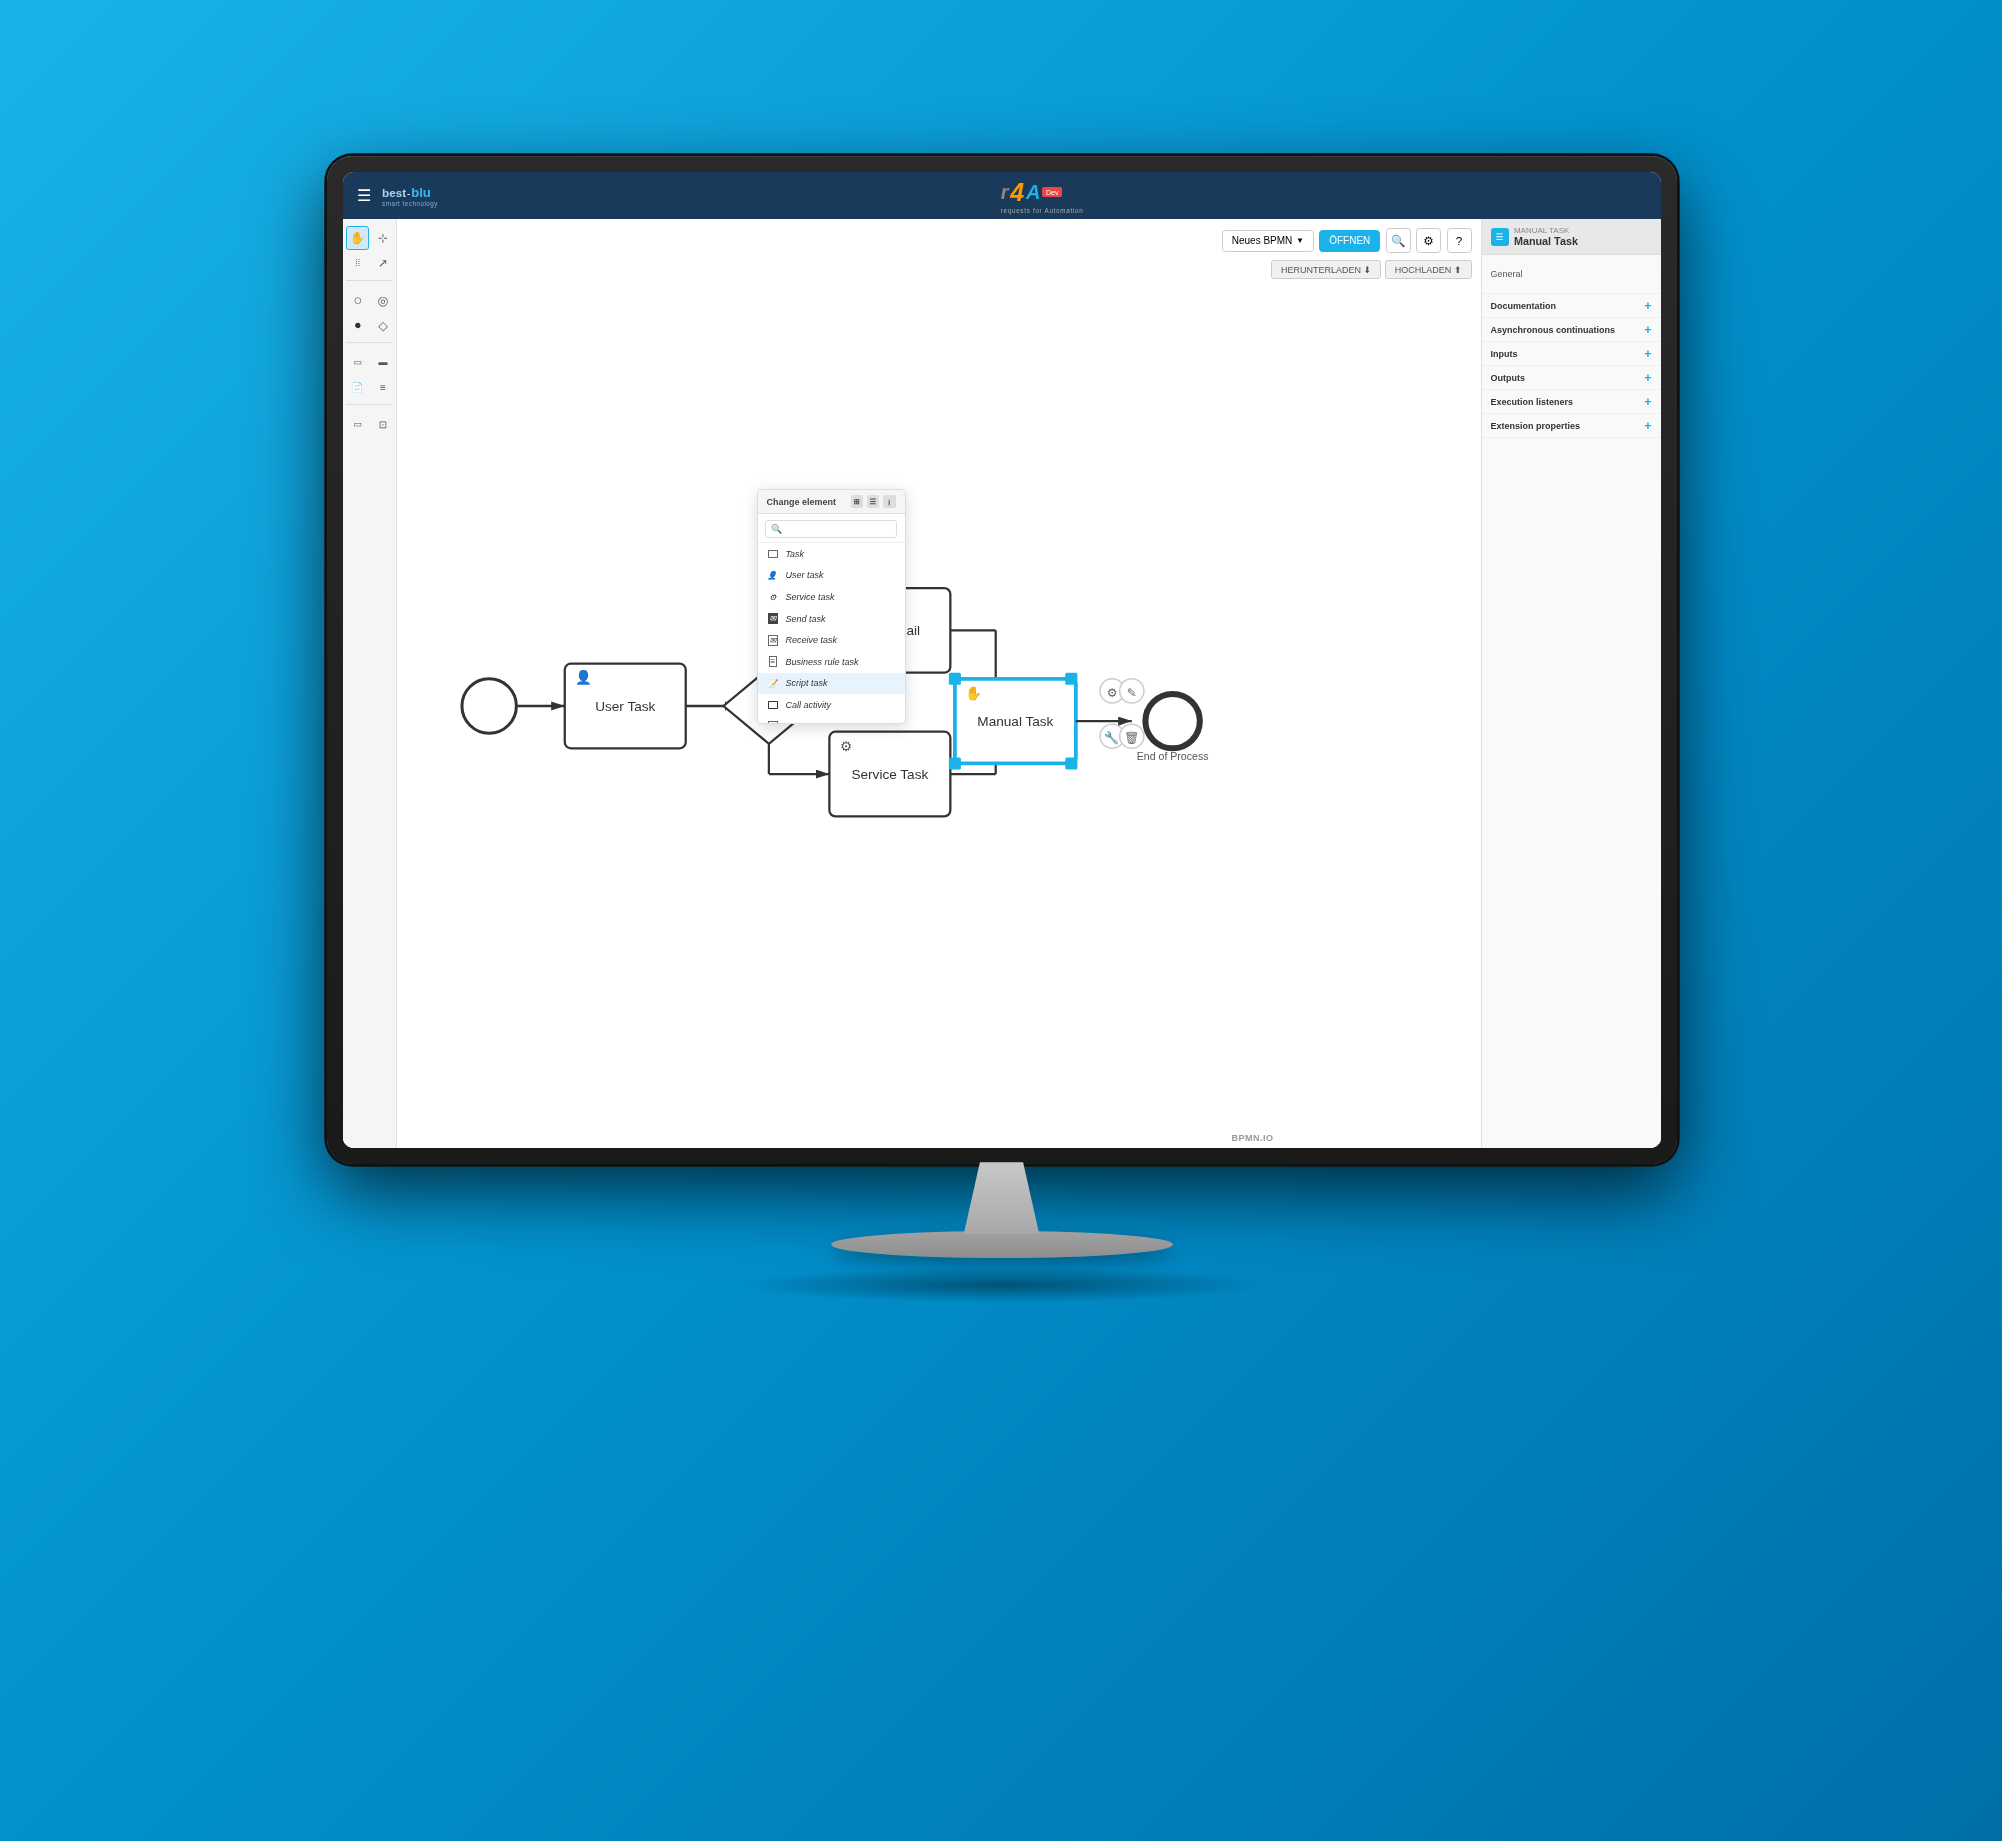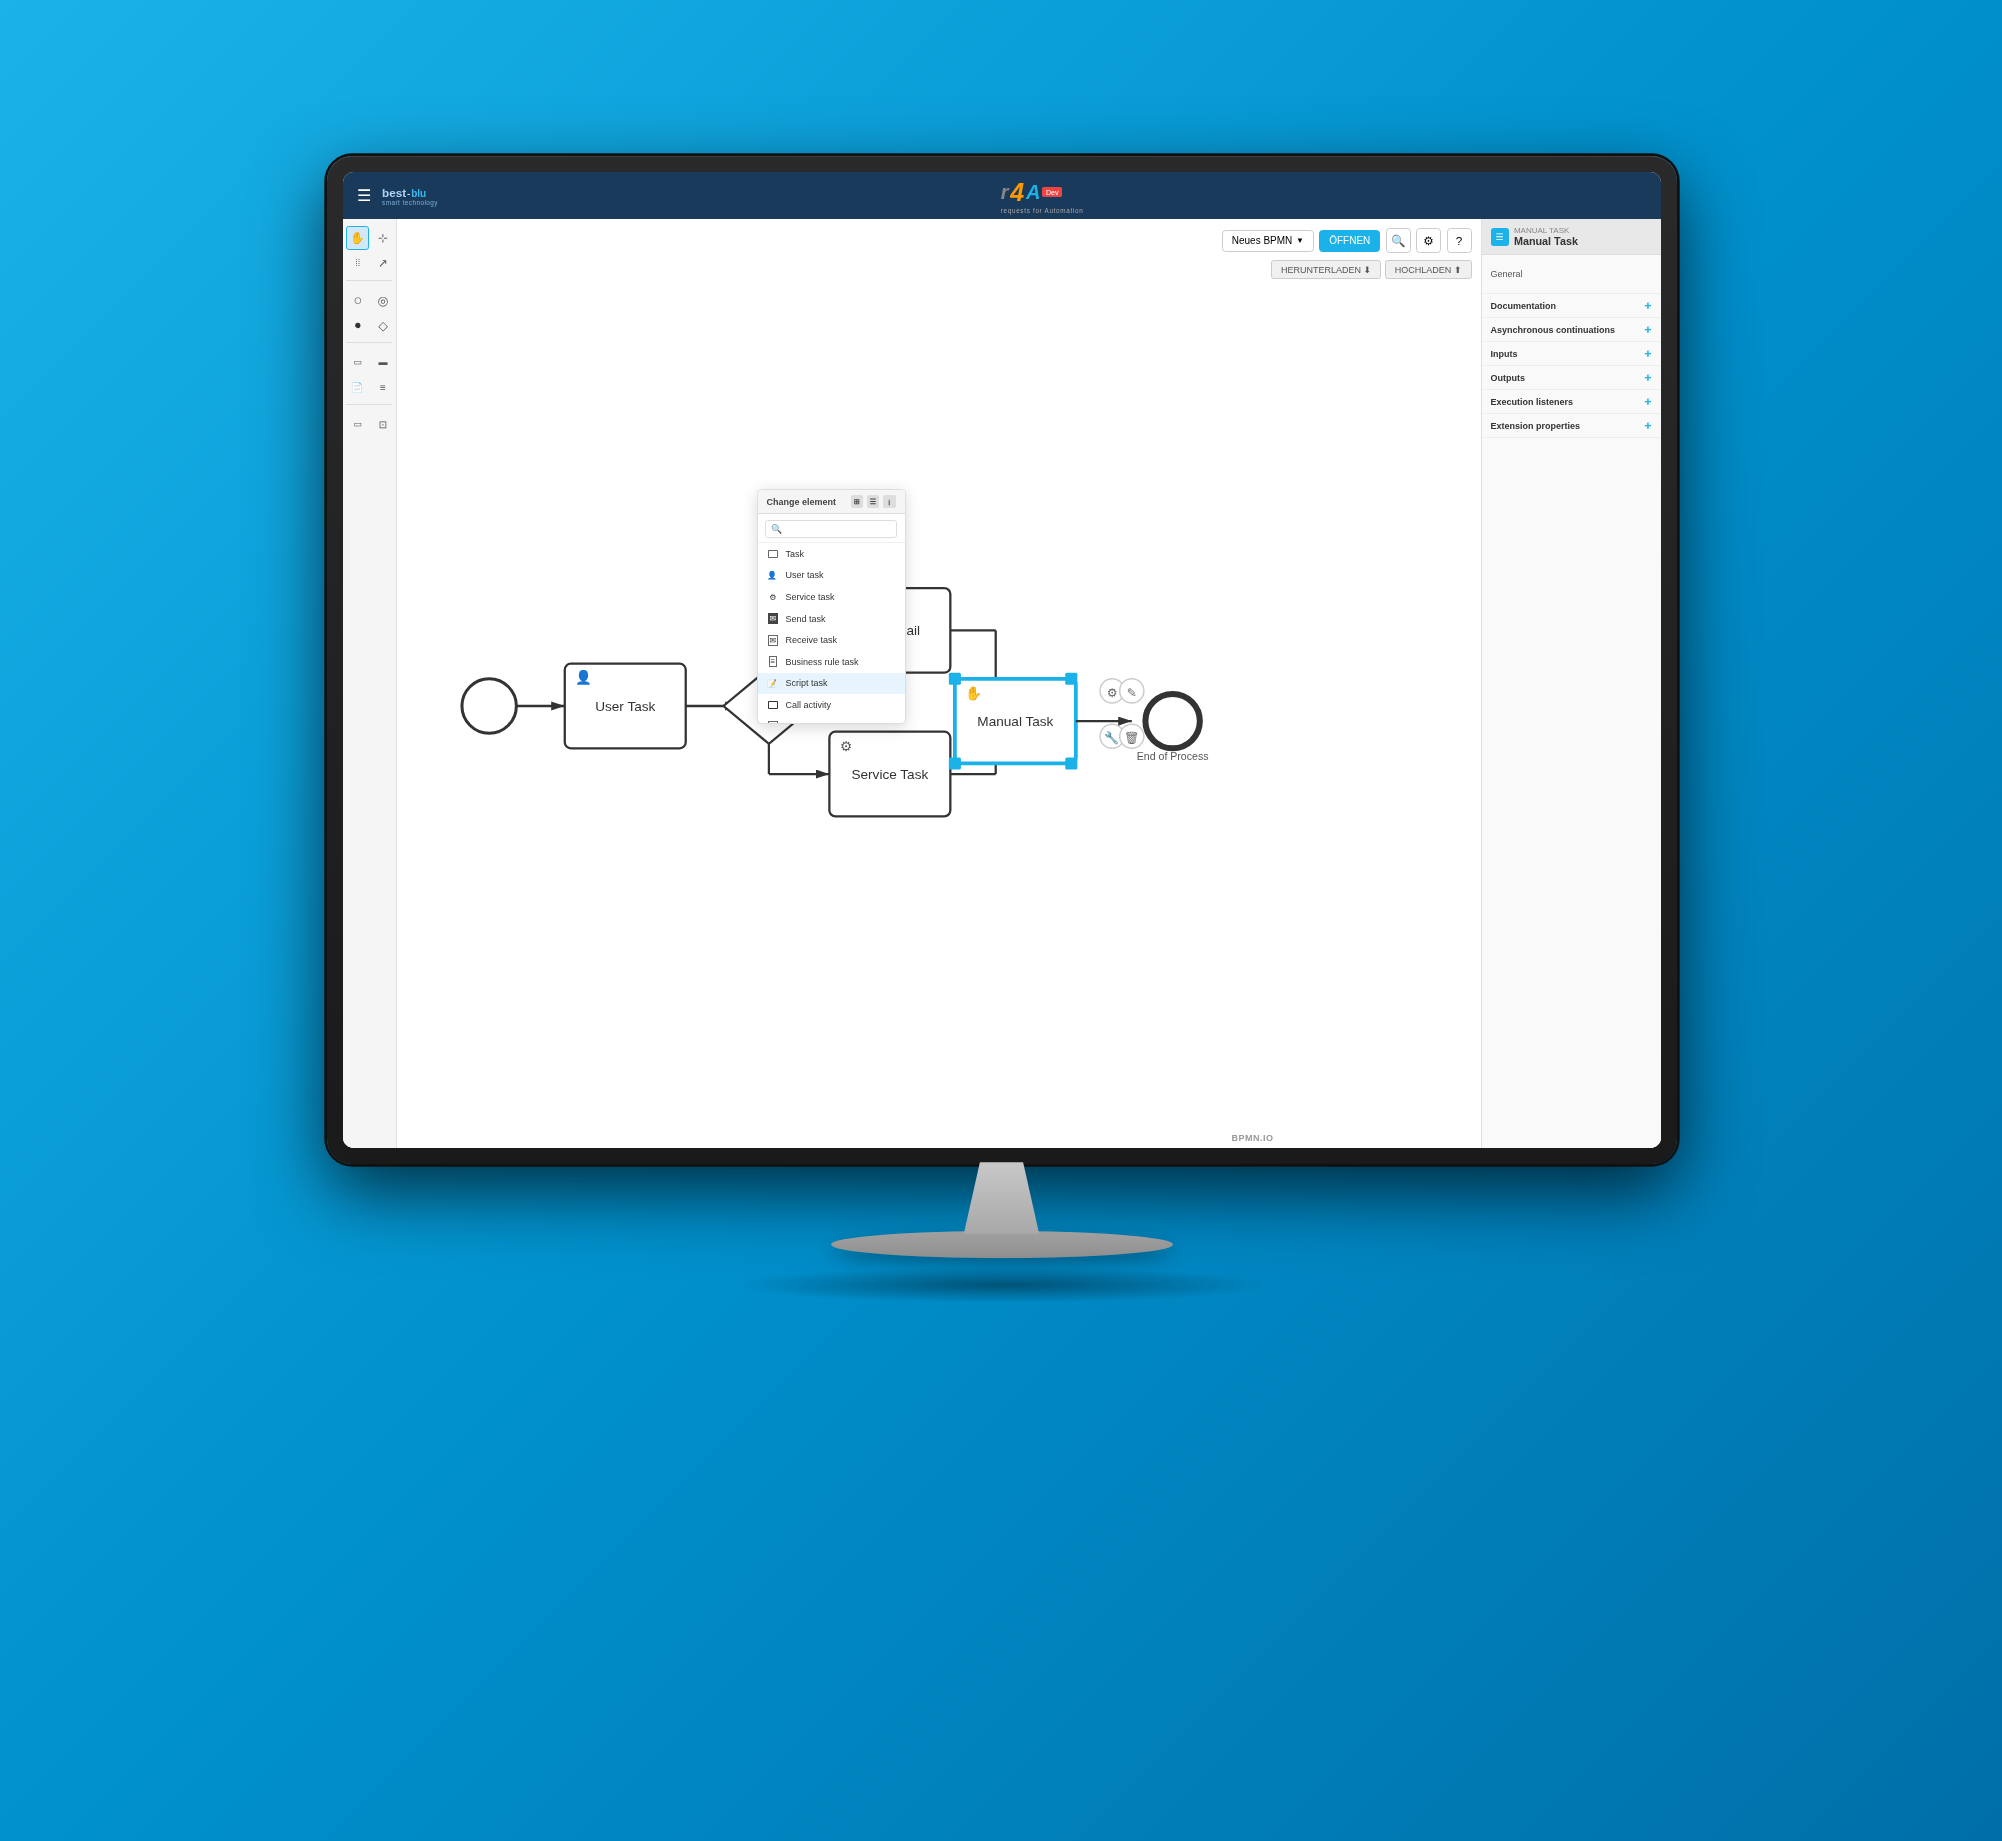--- a/index.html
+++ b/index.html
@@ -365,20 +365,21 @@
       border: 0.9px solid #ddd;
       border-radius: 2.7px;
       padding: 2.7px 5.4px;
       font-size: 9px;
       outline: none;
     }
 
     .popup-list {
       max-height: 180px;
       overflow-y: auto;
+      font-style: italic;
     }
 
     .popup-item {
       padding: 4.5px 9px;
       display: flex;
       align-items: center;
       gap: 6.3px;
       font-size: 9px;
       color: #333;
       cursor: pointer;
@@ -433,21 +434,21 @@
   <div class="monitor-bezel">
     <div class="screen">
 
       <div class="navbar">
         <span class="navbar-hamburger">☰</span>
         <div class="logo-area">
           <div style="display:flex;flex-direction:column;">
             <div style="display:flex;align-items:baseline;gap:0.9px;">
               <span style="color:#aad4f5;font-size:11.7px;font-weight:bold;">best</span>
               <span style="color:#fff;font-size:10px;font-weight:normal;">-</span>
-              <span style="color:#3cb8f0;font-size:10px;font-weight:bold;">blu</span>
+              <span style="color:#3cb8f0;font-size:13px;font-weight:bold;">blu</span>
             </div>
             <div style="color:#7ab3d4;font-size:6.3px;letter-spacing:0.5px;">smart technology</div>
           </div>
         </div>
 
         <div style="flex:1;display:flex;justify-content:center;align-items:center;">
           <div style="text-align:center;">
             <div style="display:flex;align-items:center;gap:1.8px;">
               <span style="font-size:20px;font-style:italic;color:#888;font-weight:bold;">r</span>
               <span style="font-size:25px;font-style:italic;color:#f90;font-weight:bold;">4</span>

